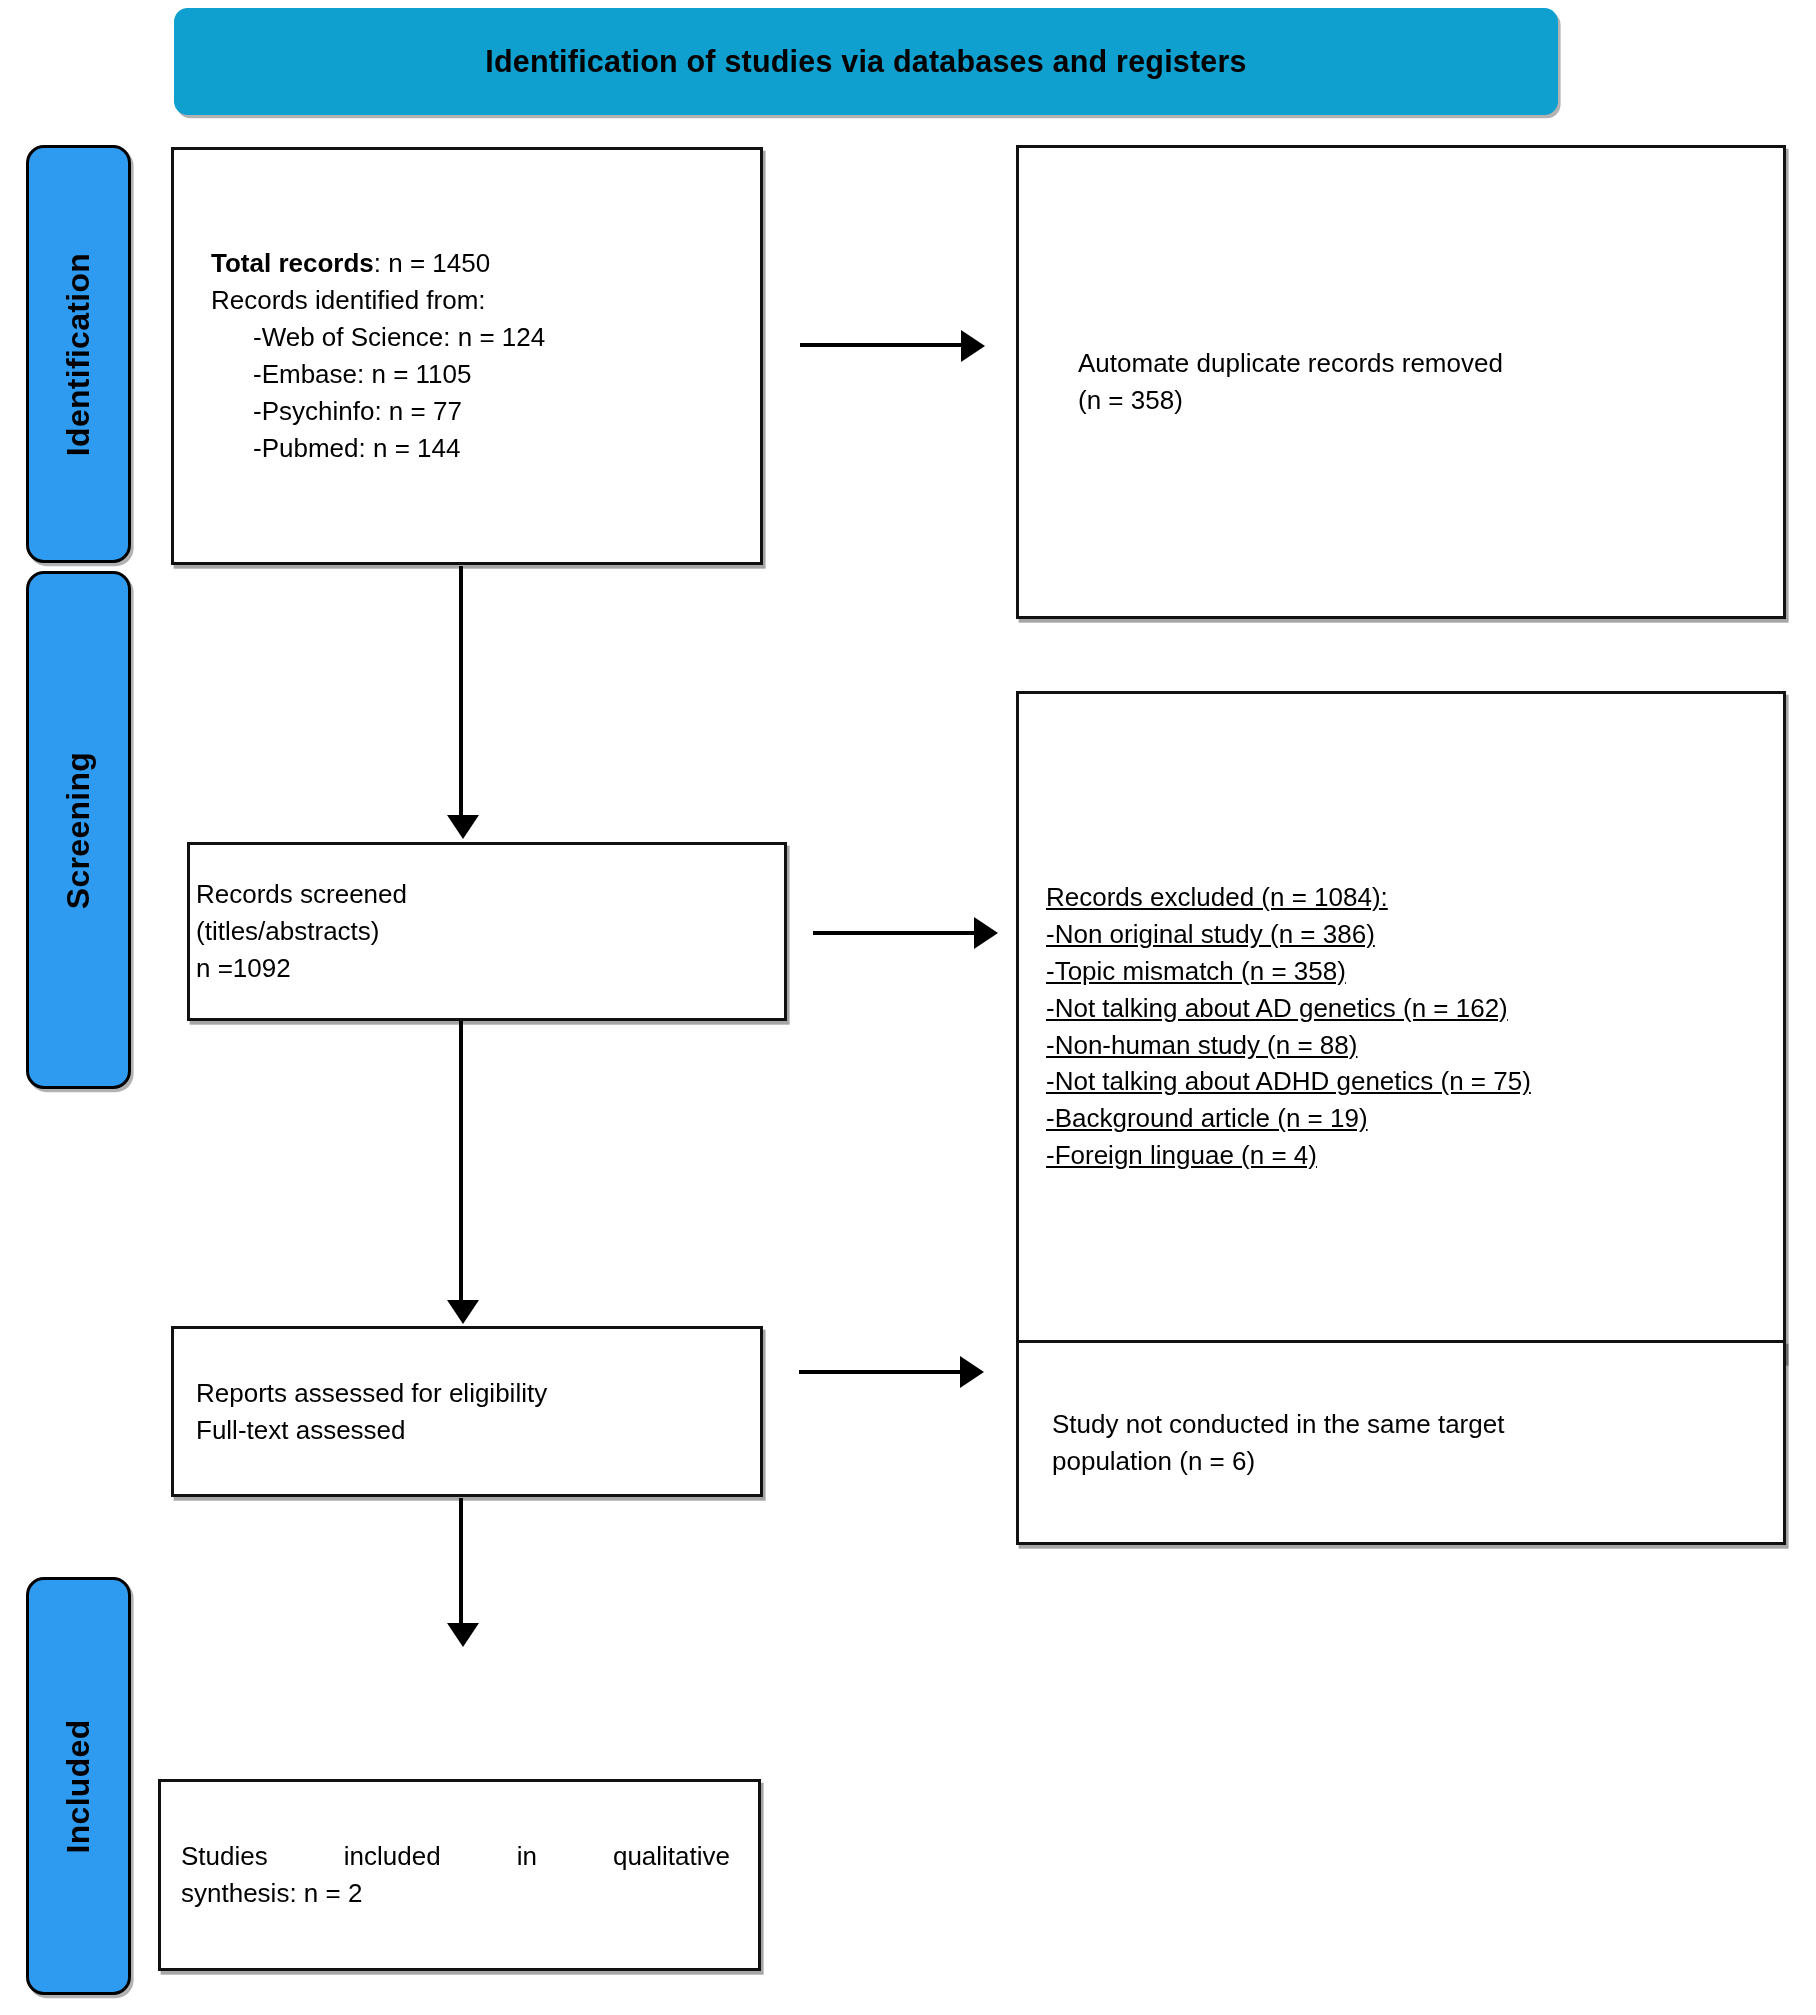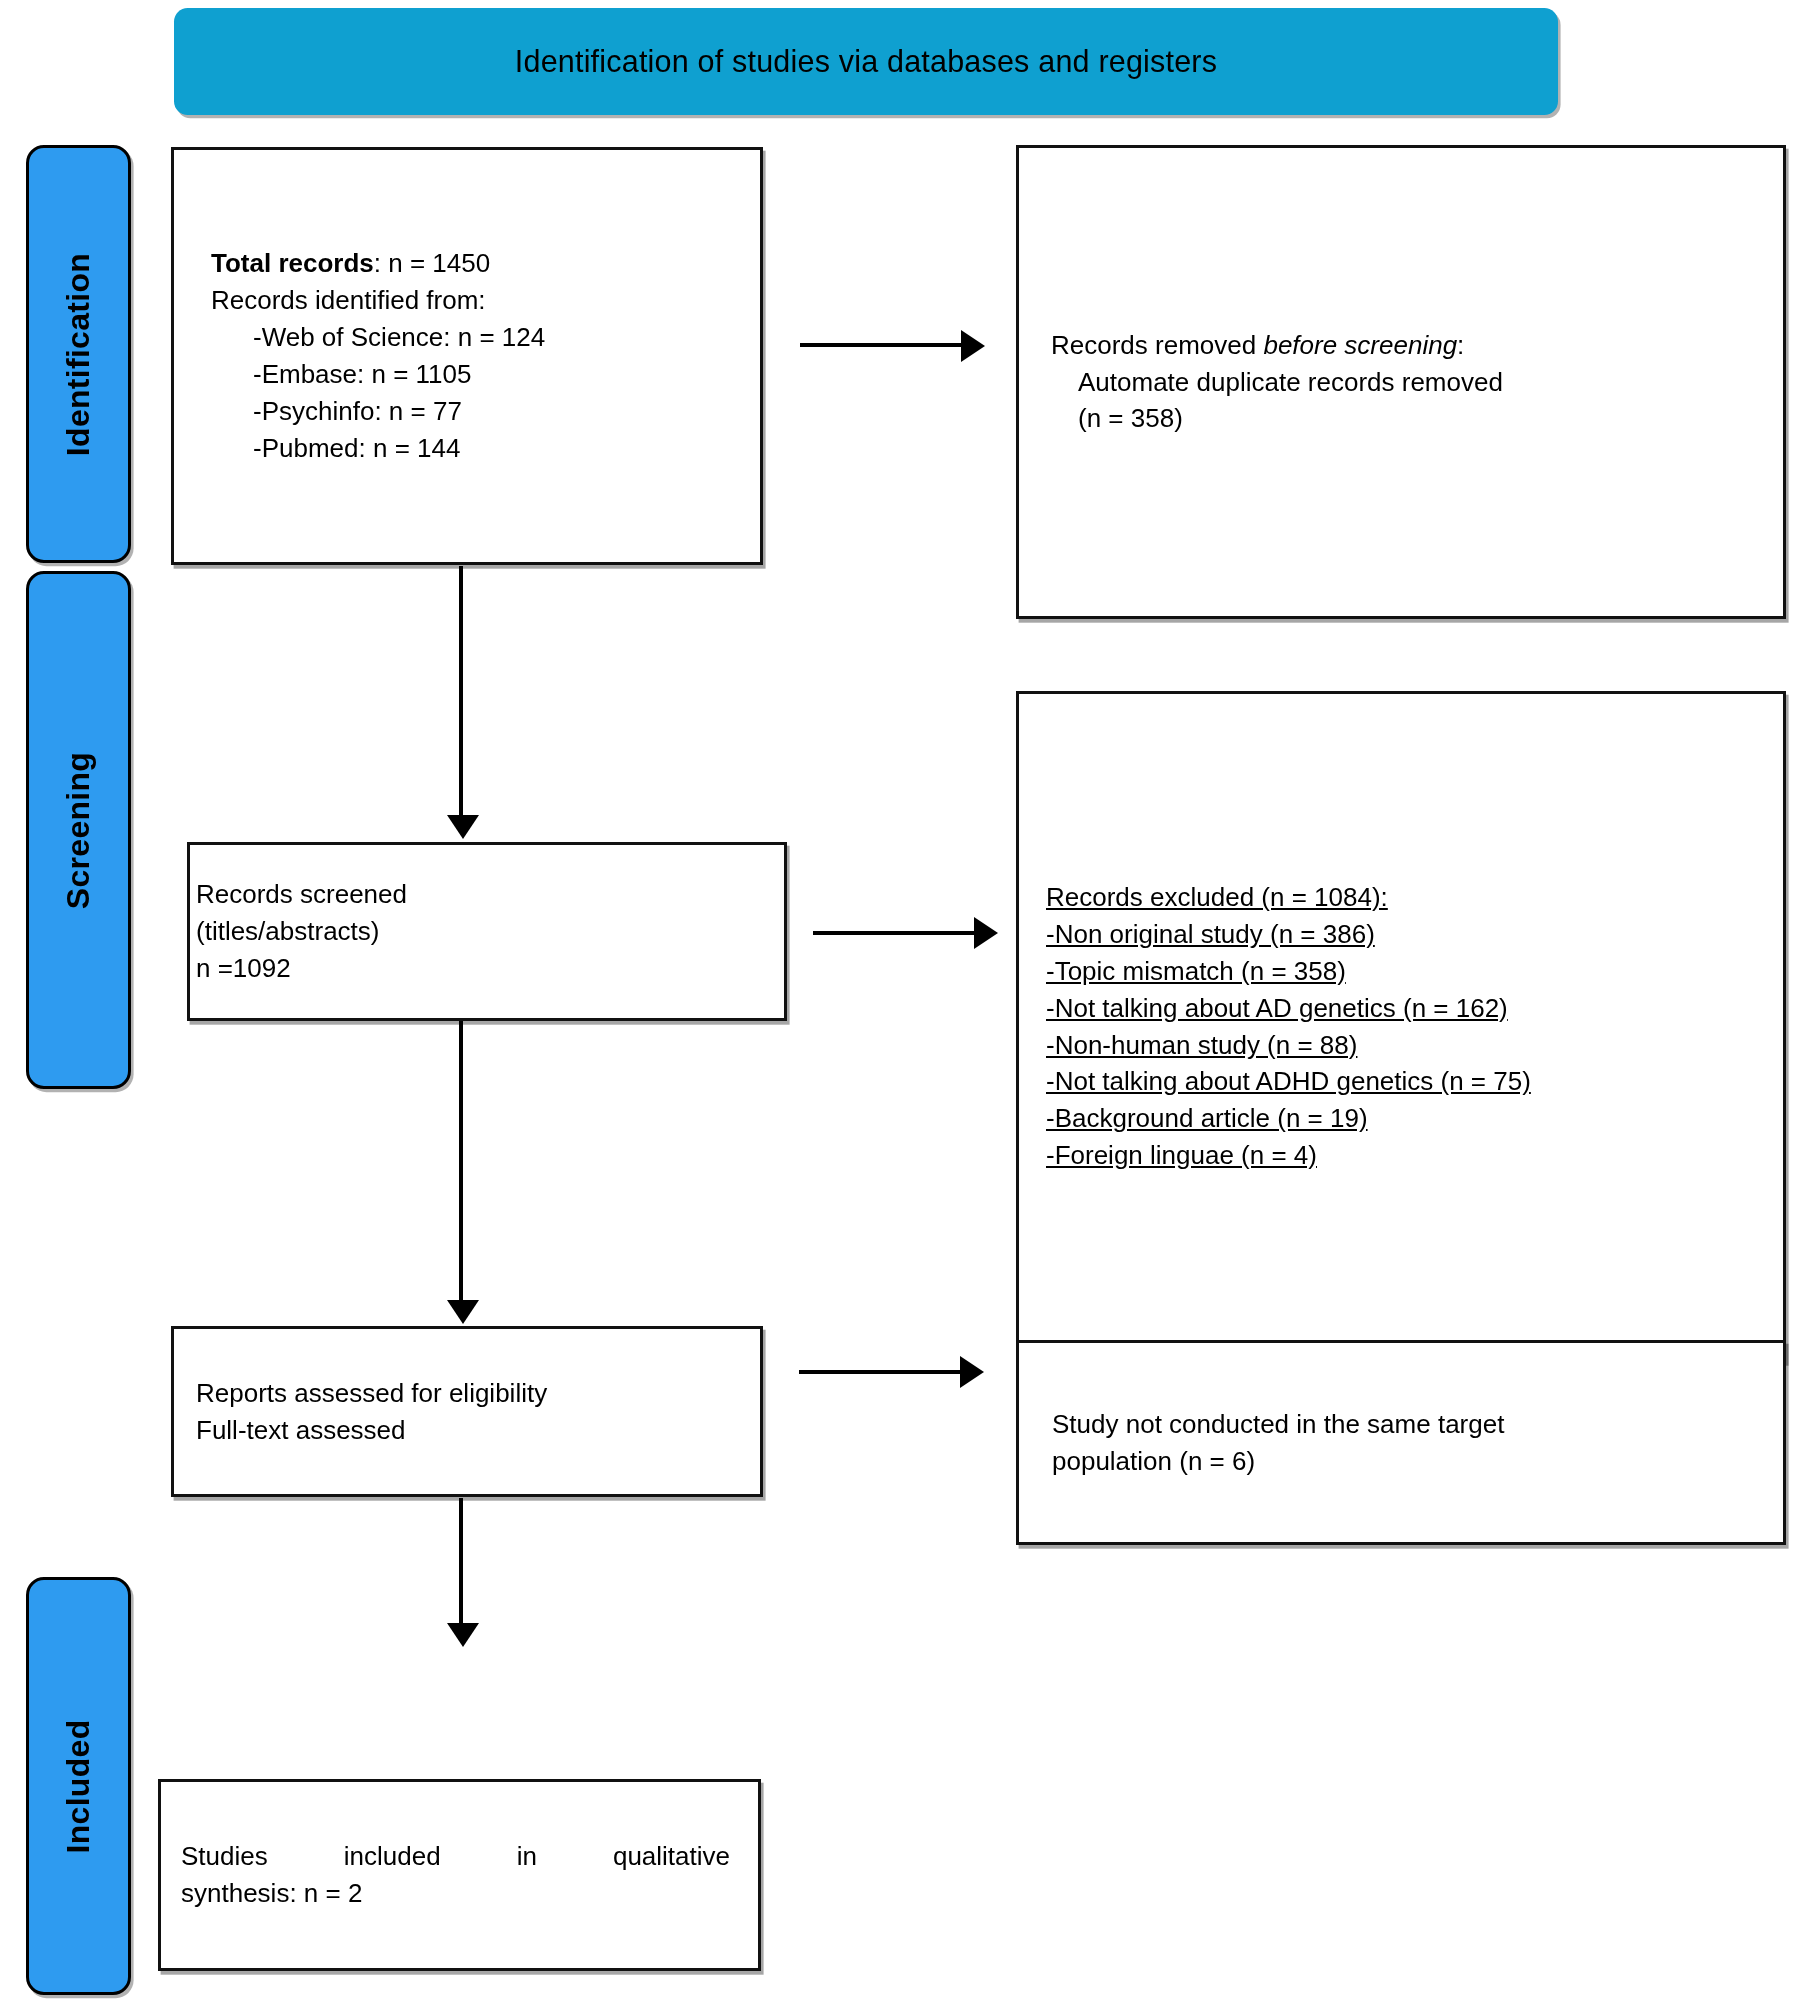--- a/index.html
+++ b/index.html
@@ -27,21 +27,21 @@
     height: 107px;
     background: #0FA0D0;
     border-radius: 13.7px;
     box-shadow: 2.6px 3.2px 0 rgba(0,0,0,0.30);
     display: flex;
     align-items: center;
     justify-content: center;
   }
   .banner-text {
     font-size: 30.5px;
-    font-weight: normal;
+    font-weight: bold;
     color: #000000;
     letter-spacing: 0.2px;
     text-align: center;
   }
 
   
   .stage-tab {
     position: absolute;
     left: 26px;
     width: 105px;
@@ -168,21 +168,20 @@
       <div class="ln">Records identified from:</div>
       <div class="ln indent1">-Web of Science: n = 124</div>
       <div class="ln indent1">-Embase: n = 1105</div>
       <div class="ln indent1">-Psychinfo: n = 77</div>
       <div class="ln indent1">-Pubmed: n = 144</div>
     </div>
   </div>
 
   <div class="fbox" id="box-removed">
     <div class="lines">
-      <div class="ln"><span>Records removed </span><span class="ital">before screening</span><span>:</span></div>
       <div class="ln indent2">Automate duplicate records removed</div>
       <div class="ln indent2">(n = 358)</div>
     </div>
   </div>
 
   <div class="fbox" id="box-screened">
     <div class="lines">
       <div class="ln">Records screened</div>
       <div class="ln">(titles/abstracts)</div>
       <div class="ln">n =1092</div>

